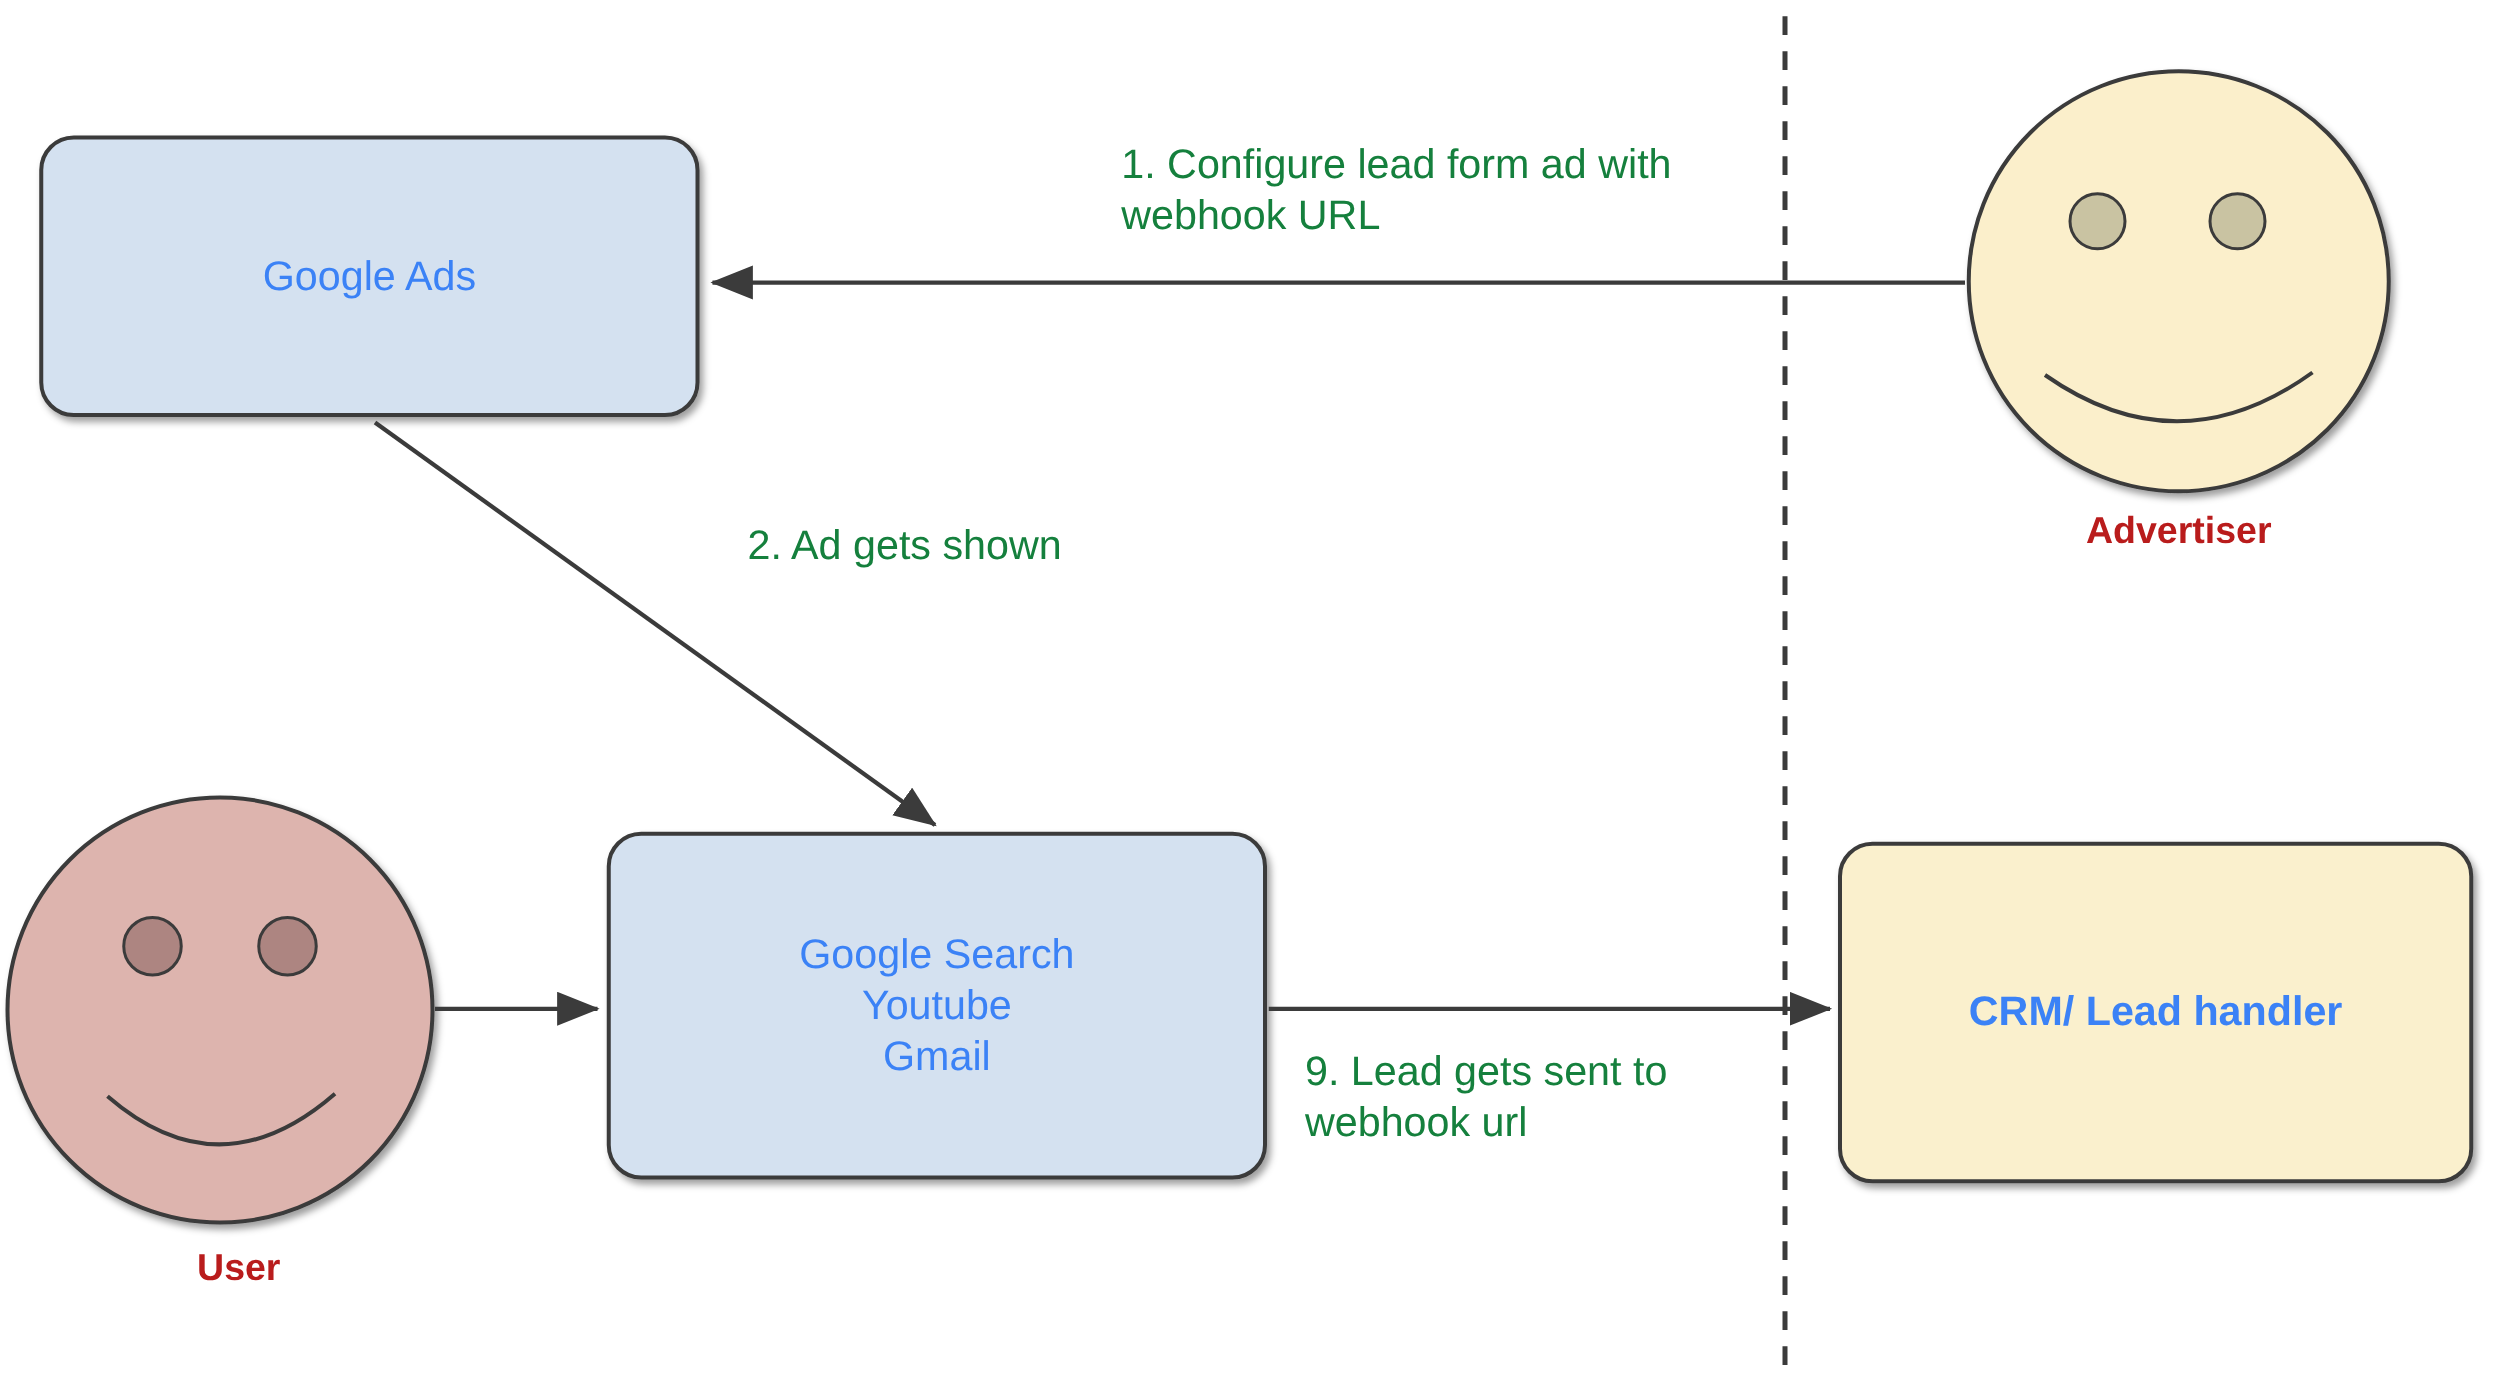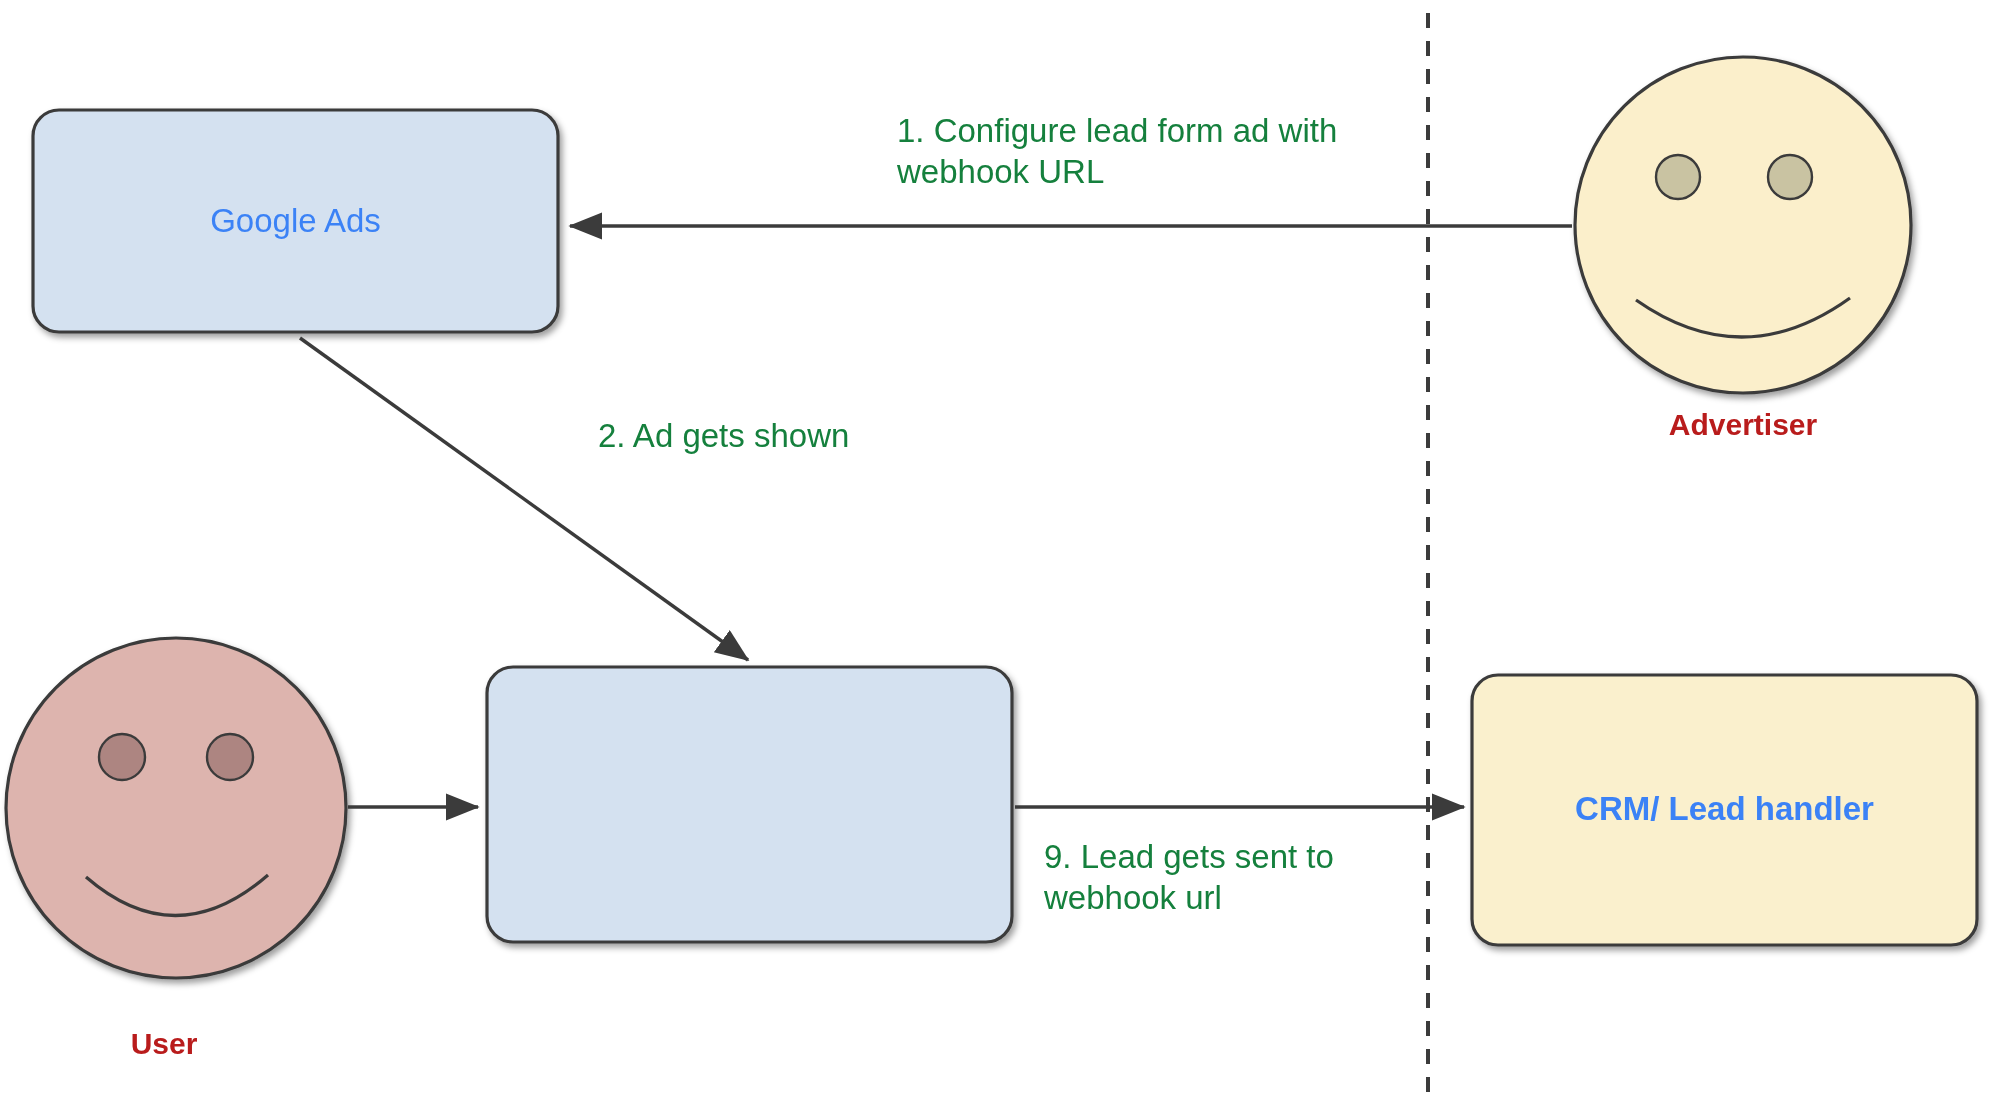--- a/index.html
+++ b/index.html
@@ -92,26 +92,29 @@
 
     <line x1="300" y1="338" x2="748" y2="660" stroke="#3B3B3B" stroke-width="3.4" marker-end="url(#arrowhead)"></line>
 
     <line x1="348" y1="807" x2="478" y2="807" stroke="#3B3B3B" stroke-width="3.4" marker-end="url(#arrowhead)"></line>
 
     <line x1="1015" y1="807" x2="1464" y2="807" stroke="#3B3B3B" stroke-width="3.4" marker-end="url(#arrowhead)"></line>
   </svg>
 
   <div class="node-label" style="left:33px; top:200px; width:525px;">Google Ads</div>
 
+  <div class="node-label" style="left:487px; top:742px; width:525px;">Google Search
+Youtube
+Gmail</div>
 
   <div class="node-label" style="left:1472px; top:788px; width:505px;font-weight:bold;">CRM/ Lead handler</div>
 
   <div class="actor-caption" style="left:1593px; top:408px; width:300px;">Advertiser</div>
 
-  <div class="actor-caption" style="left:14px; top:998px; width:300px;margin-top:29px;">User</div>
+  <div class="actor-caption" style="left:41px; top:998px; width:300px;">User</div>
 
   <div class="edge-label" style="left:897px; top:110px; width:520px;">1.  Configure lead form ad with
      webhook URL</div>
 
   <div class="edge-label" style="left:566px; top:415px; width:420px;margin-left:32px;">2.  Ad gets shown</div>
 
 
   <div class="edge-label" style="left:1044px; top:836px; width:420px;">9.  Lead gets sent to
      webhook url</div>
 

